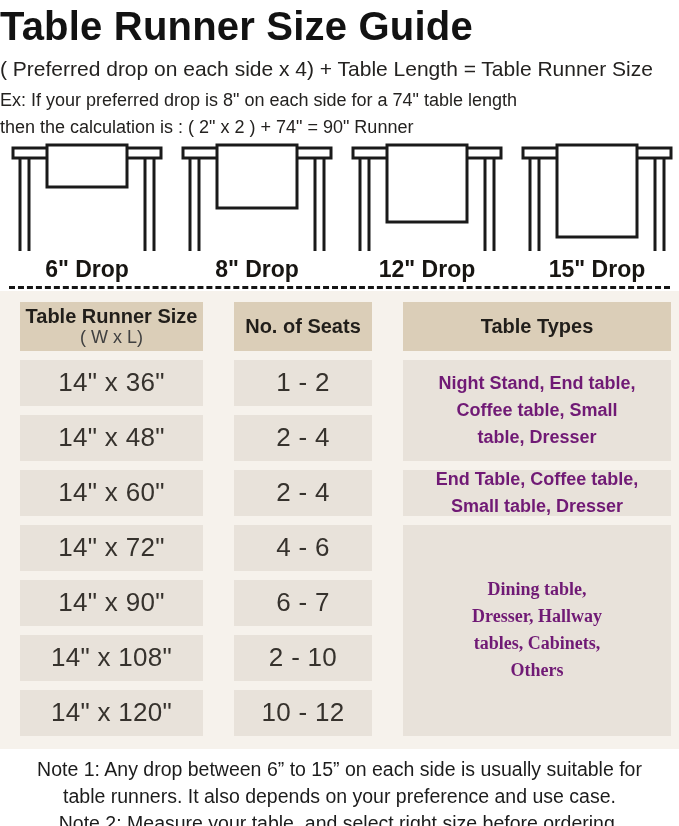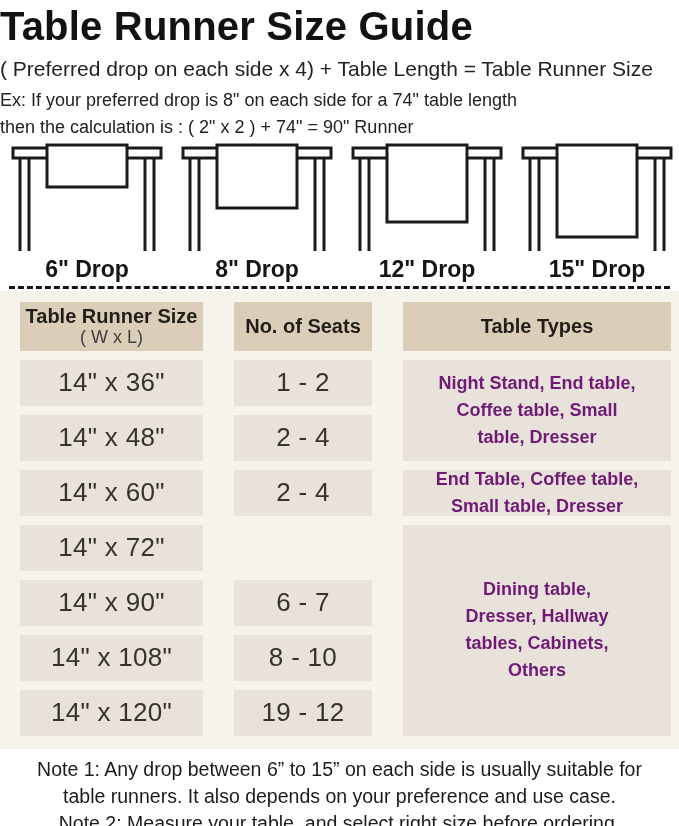--- a/index.html
+++ b/index.html
@@ -80,21 +80,21 @@
     font-size: 18px;
     font-weight: bold;
     color: #701a75;
     line-height: 27px;
     white-space: pre-line;
   }
   .r1 { grid-row: 1; } .r2 { grid-row: 2; } .r3 { grid-row: 3; } .r4 { grid-row: 4; }
   .r5 { grid-row: 5; } .r6 { grid-row: 6; } .r7 { grid-row: 7; } .r8 { grid-row: 8; }
   .c1 { grid-column: 1; } .c2 { grid-column: 2; } .c3 { grid-column: 3; }
   .span2 { grid-row: 2 / span 2; }
-  .span4 { grid-row: 5 / span 4; }
+  .span4 { grid-row: 5 / span 4; font-family: Liberation Serif, serif; }
   
   .notes {
     text-align: center;
     padding: 7px 4px 0;
     font-size: 19.5px;
     line-height: 27px;
     color: #1c1c1c;
   }
   .note-text { white-space: pre-line; }
   .note-label { font-weight: normal; }
@@ -182,40 +182,43 @@
     <div class="cell r4 c1">
         <div class="size-val">14" x 60"</div>
       </div>
     <div class="cell r4 c2">
         <div class="seats-val">2 - 4</div>
       </div>
 
     <div class="cell r5 c1">
         <div class="size-val">14" x 72"</div>
       </div>
+    <div class="cell r5 c2">
+        <div class="seats-val">4 - 6</div>
+      </div>
 
     <div class="cell r6 c1">
         <div class="size-val">14" x 90"</div>
       </div>
     <div class="cell r6 c2">
         <div class="seats-val">6 - 7</div>
       </div>
 
     <div class="cell r7 c1">
         <div class="size-val">14" x 108"</div>
       </div>
     <div class="cell r7 c2">
-        <div class="seats-val">8 - 10</div>
+        <div class="seats-val">2 - 10</div>
       </div>
 
     <div class="cell r8 c1">
         <div class="size-val">14" x 120"</div>
       </div>
     <div class="cell r8 c2">
-        <div class="seats-val">19 - 12</div>
+        <div class="seats-val">10 - 12</div>
       </div>
 
     <div class="cell c3 span2">
       <div class="types-val">Night Stand, End table,
 Coffee table, Small
 table, Dresser</div>
     </div>
     <div class="cell c3 r4">
       <div class="types-val">End Table, Coffee table,
 Small table, Dresser</div>

